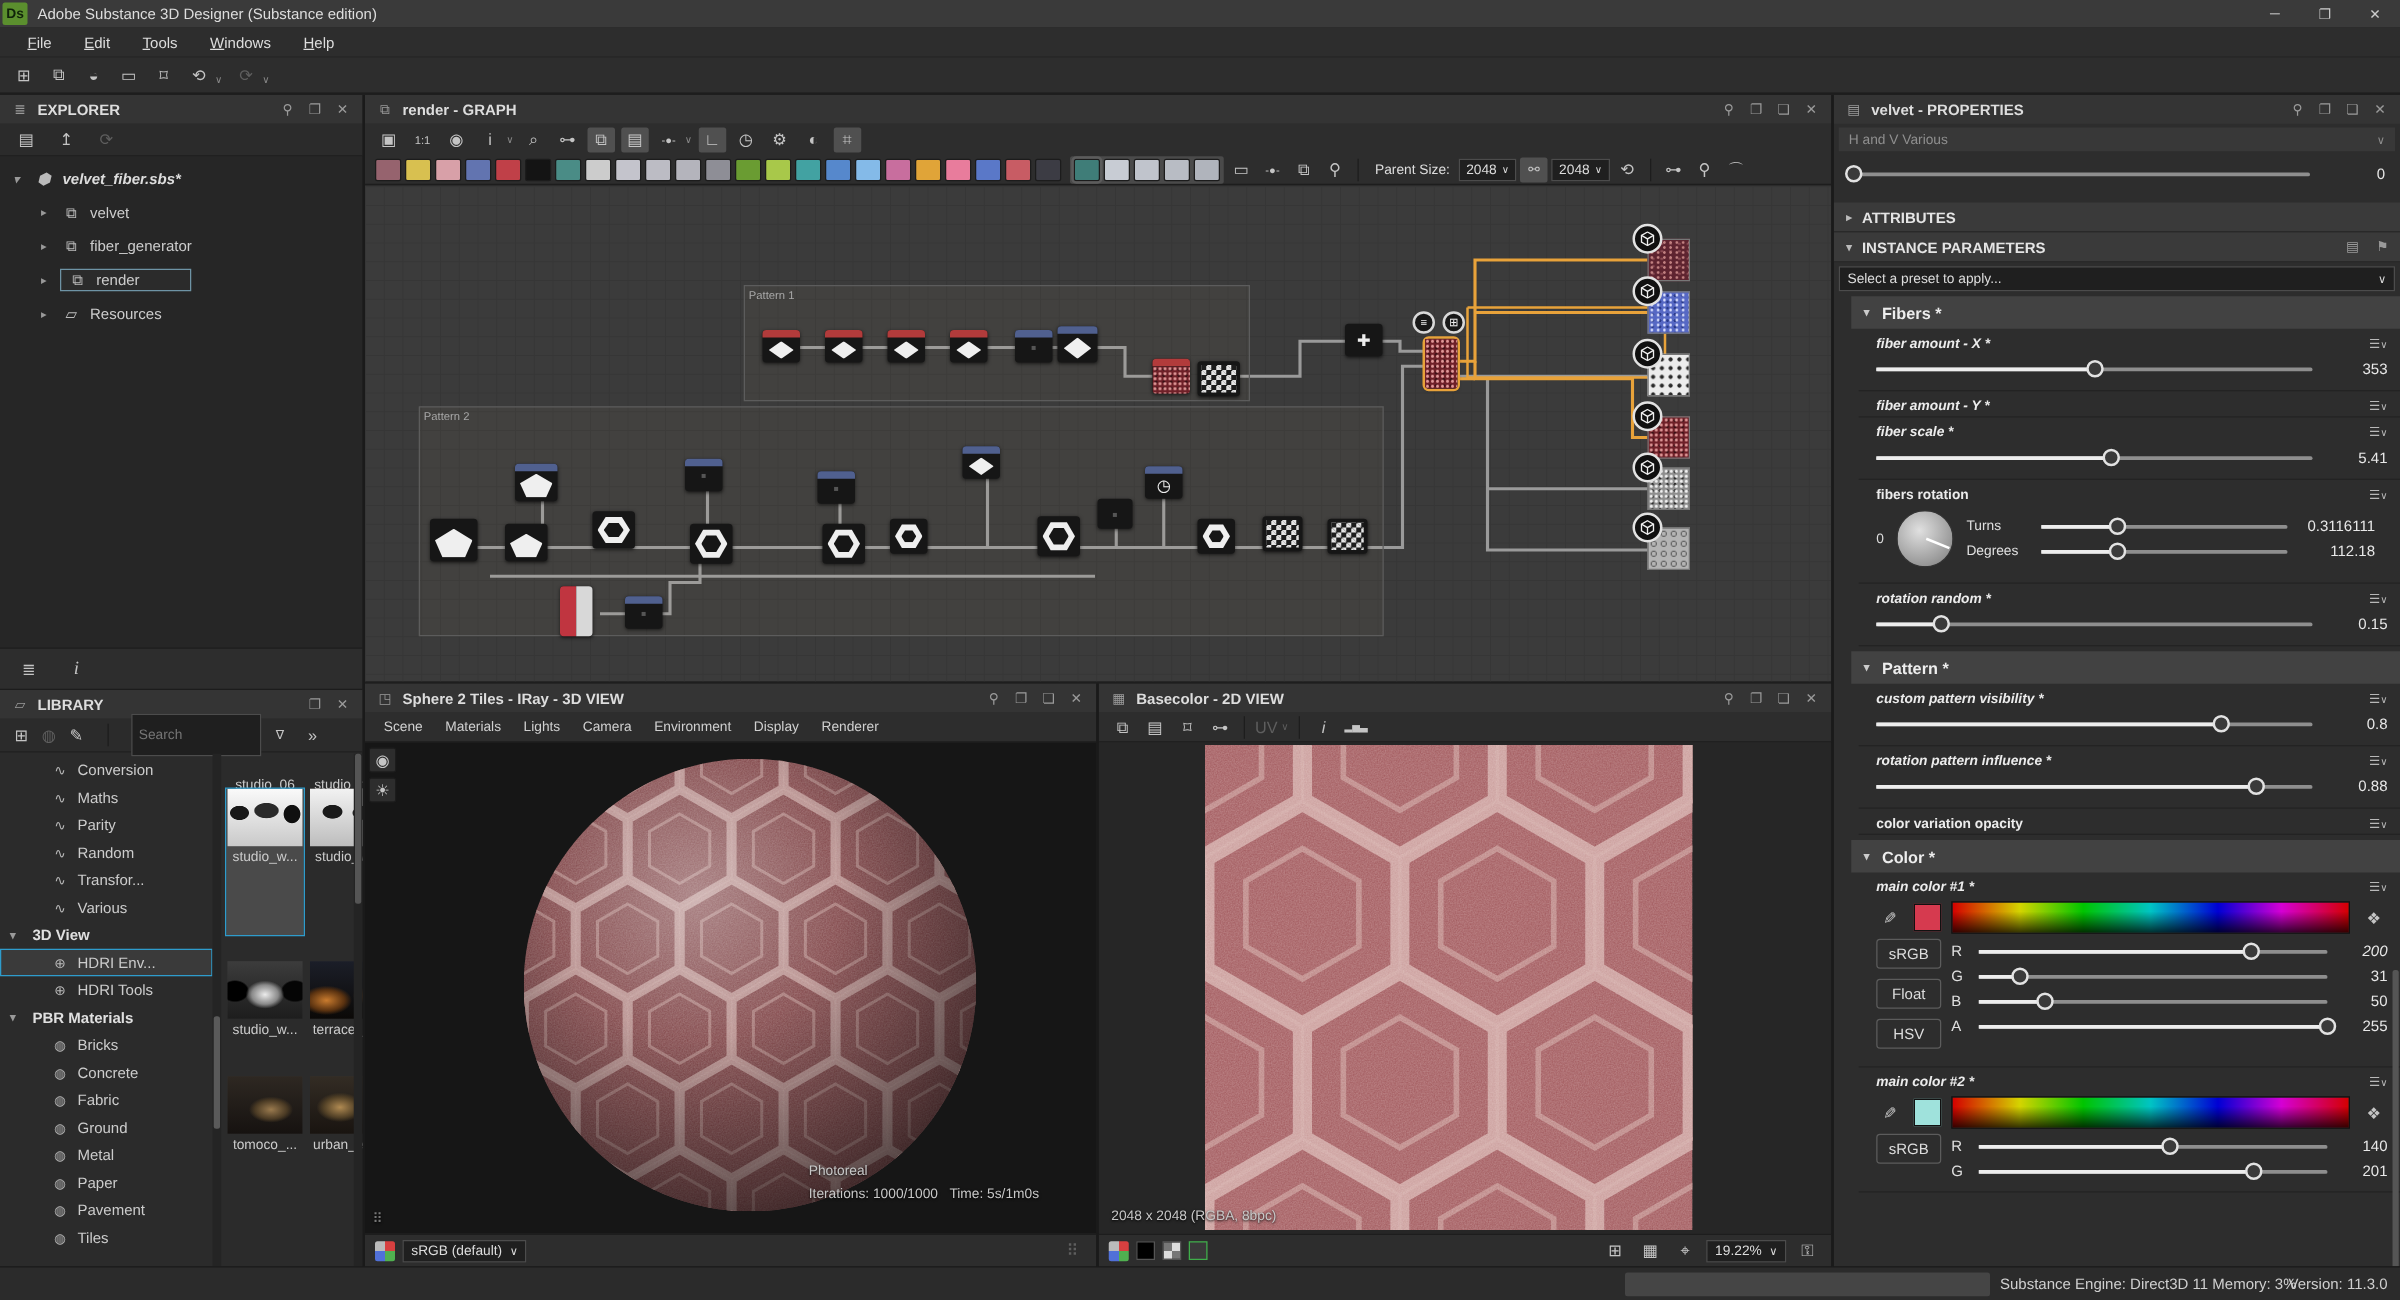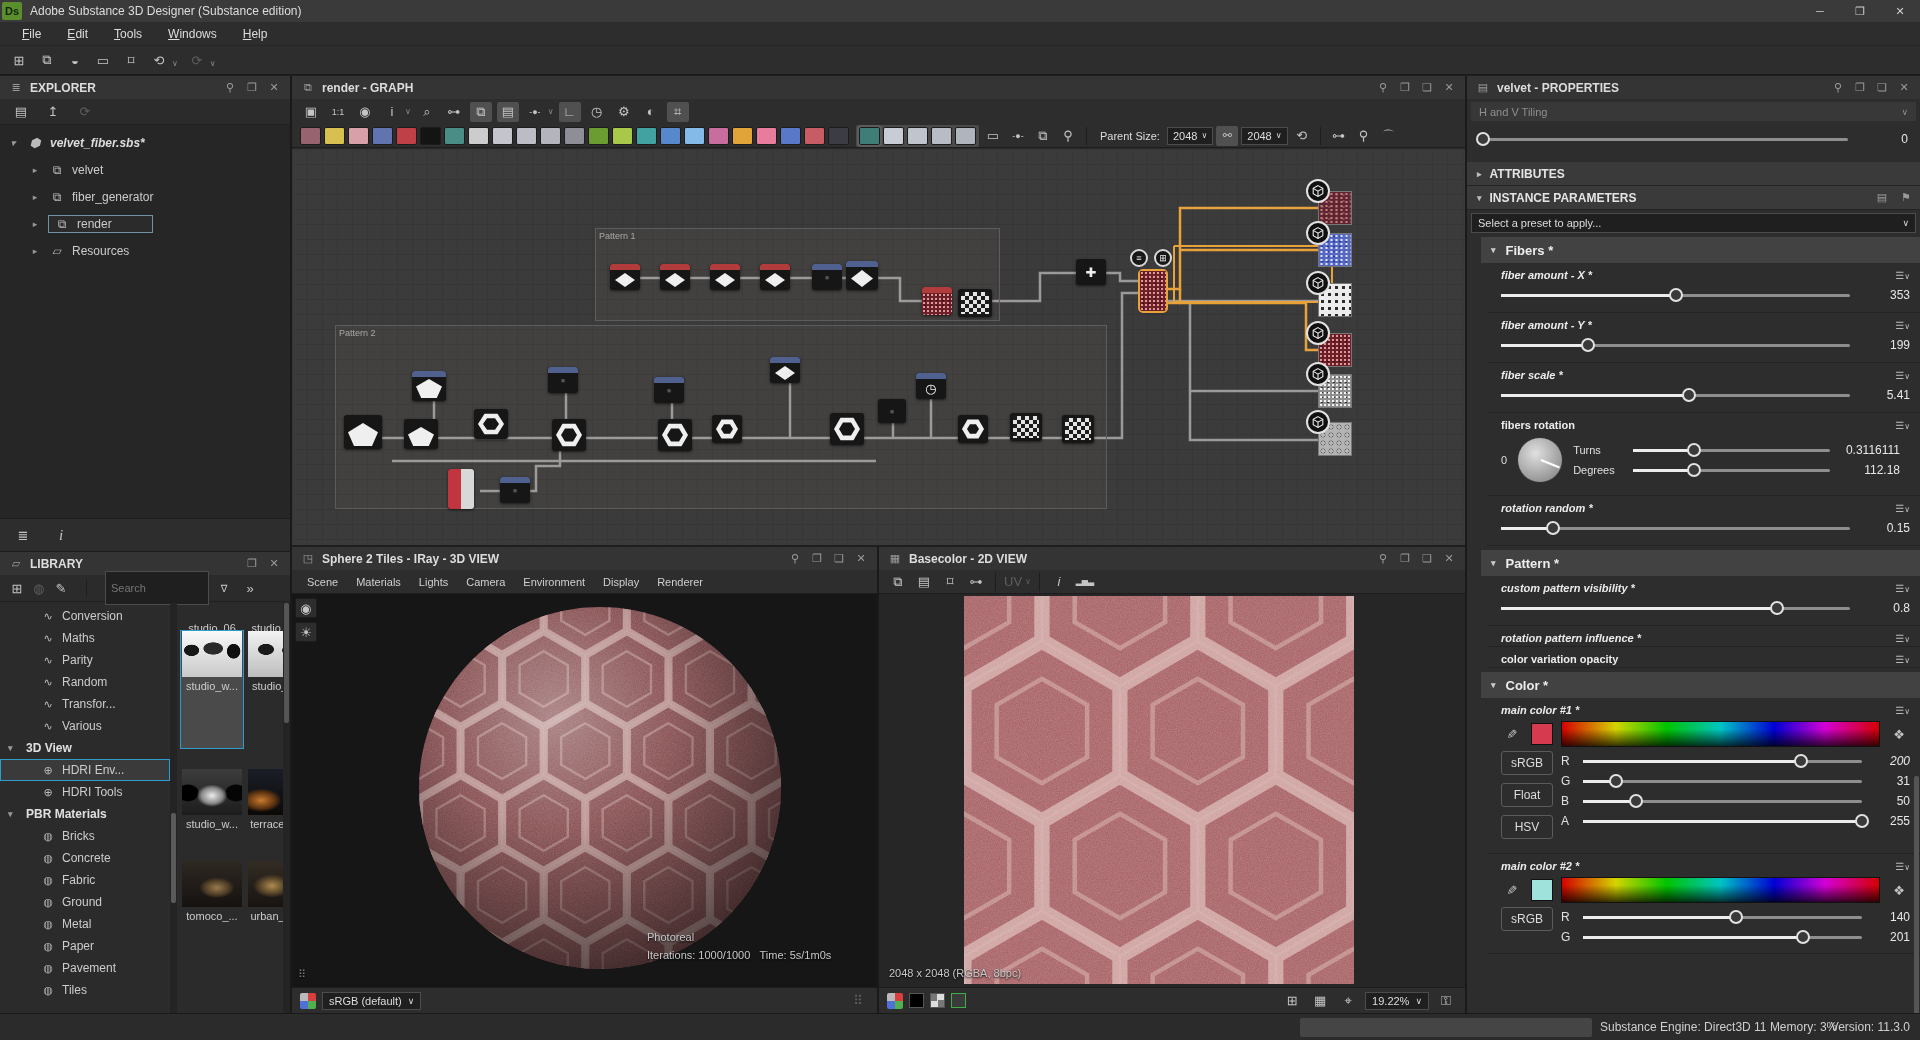--- a/index.html
+++ b/index.html
@@ -959,21 +959,21 @@
     <div class="phead">
       <span class="hico">▤</span>
       <span>velvet - PROPERTIES</span>
       <span class="sp"></span>
       <span class="hico">⚲</span>
       <span class="hico">❐</span>
       <span class="hico">❏</span>
       <span class="hico">✕</span>
     </div>
     <div id="tilingdd">
-      <span>H and V Tiling</span>
+      <span>H and V Various</span>
         <span class="sp"></span>
         <span style="font-size:9px">∨</span>
     </div>
     <div class="sliderrow">
       <div class="track">
         <div class="fill" style="width:1%"></div>
           <div class="knob" style="left:1%"></div>
       </div>
       <div class="sval">0</div>
     </div>
@@ -1008,27 +1008,20 @@
               <div class="fill" style="width: 50%;"></div>
               <div class="knob" style="left: 50%;"></div>
             </div>
             <div class="sval">353</div>
           </div>
         </div>
         <div class="param">
           <div class="plabelrow">
             <span class="plabel">fiber amount - Y *</span>
             <span class="pmenu">☰<span style="font-size:8px">∨</span></span>
-          </div>
-          <div class="prow">
-            <div class="track">
-              <div class="fill" style="width: 25%;"></div>
-              <div class="knob" style="left: 25%;"></div>
-            </div>
-            <div class="sval">199</div>
           </div>
         </div>
         <div class="param">
           <div class="plabelrow">
             <span class="plabel">fiber scale *</span>
             <span class="pmenu">☰<span style="font-size:8px">∨</span></span>
           </div>
           <div class="prow">
             <div class="track">
               <div class="fill" style="width: 54%;"></div>
@@ -1094,20 +1087,27 @@
               <div class="fill" style="width: 79%;"></div>
               <div class="knob" style="left: 79%;"></div>
             </div>
             <div class="sval">0.8</div>
           </div>
         </div>
         <div class="param">
           <div class="plabelrow">
             <span class="plabel">rotation pattern influence *</span>
             <span class="pmenu">☰<span style="font-size:8px">∨</span></span>
+          </div>
+          <div class="prow">
+            <div class="track">
+              <div class="fill" style="width: 87%;"></div>
+              <div class="knob" style="left: 87%;"></div>
+            </div>
+            <div class="sval">0.88</div>
           </div>
         </div>
         <div class="param">
           <div class="plabelrow">
             <span class="plabel np">color variation opacity</span>
             <span class="pmenu">☰<span style="font-size:8px">∨</span></span>
           </div>
         </div>
         <div class="sub" style="margin-top: 4px;">
           <span style="font-size:9px;color:#ccc">▾</span>

